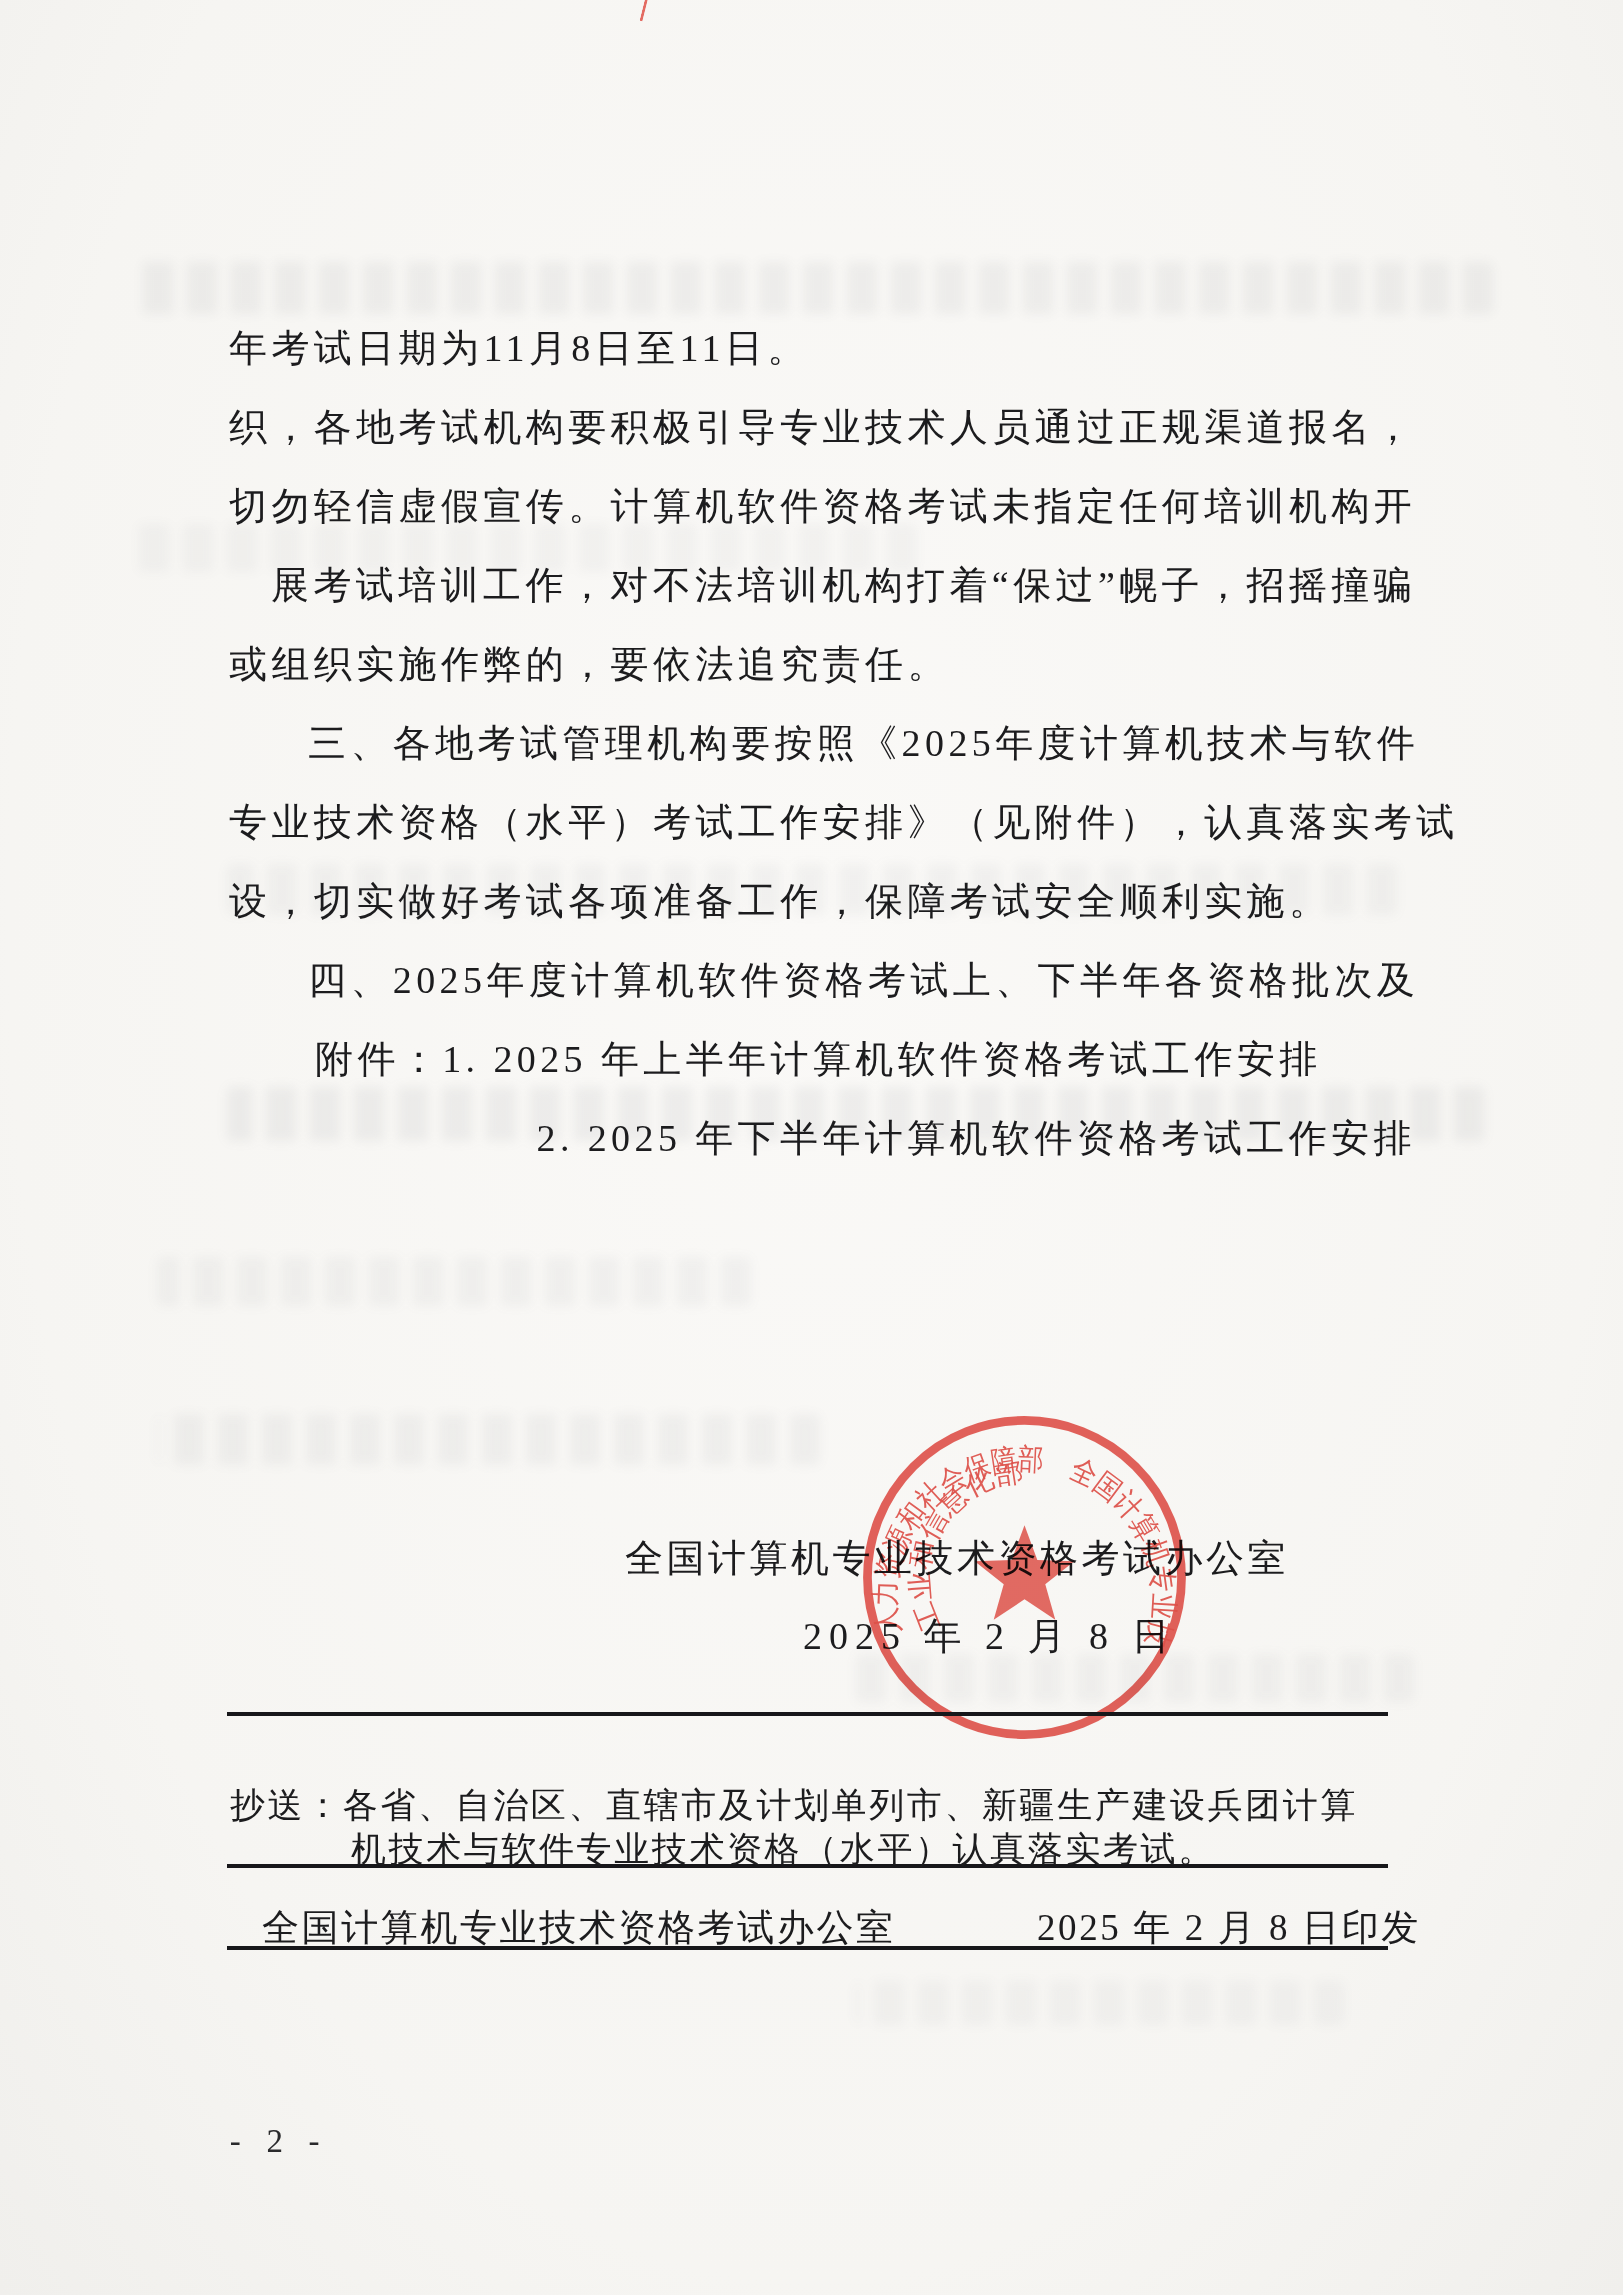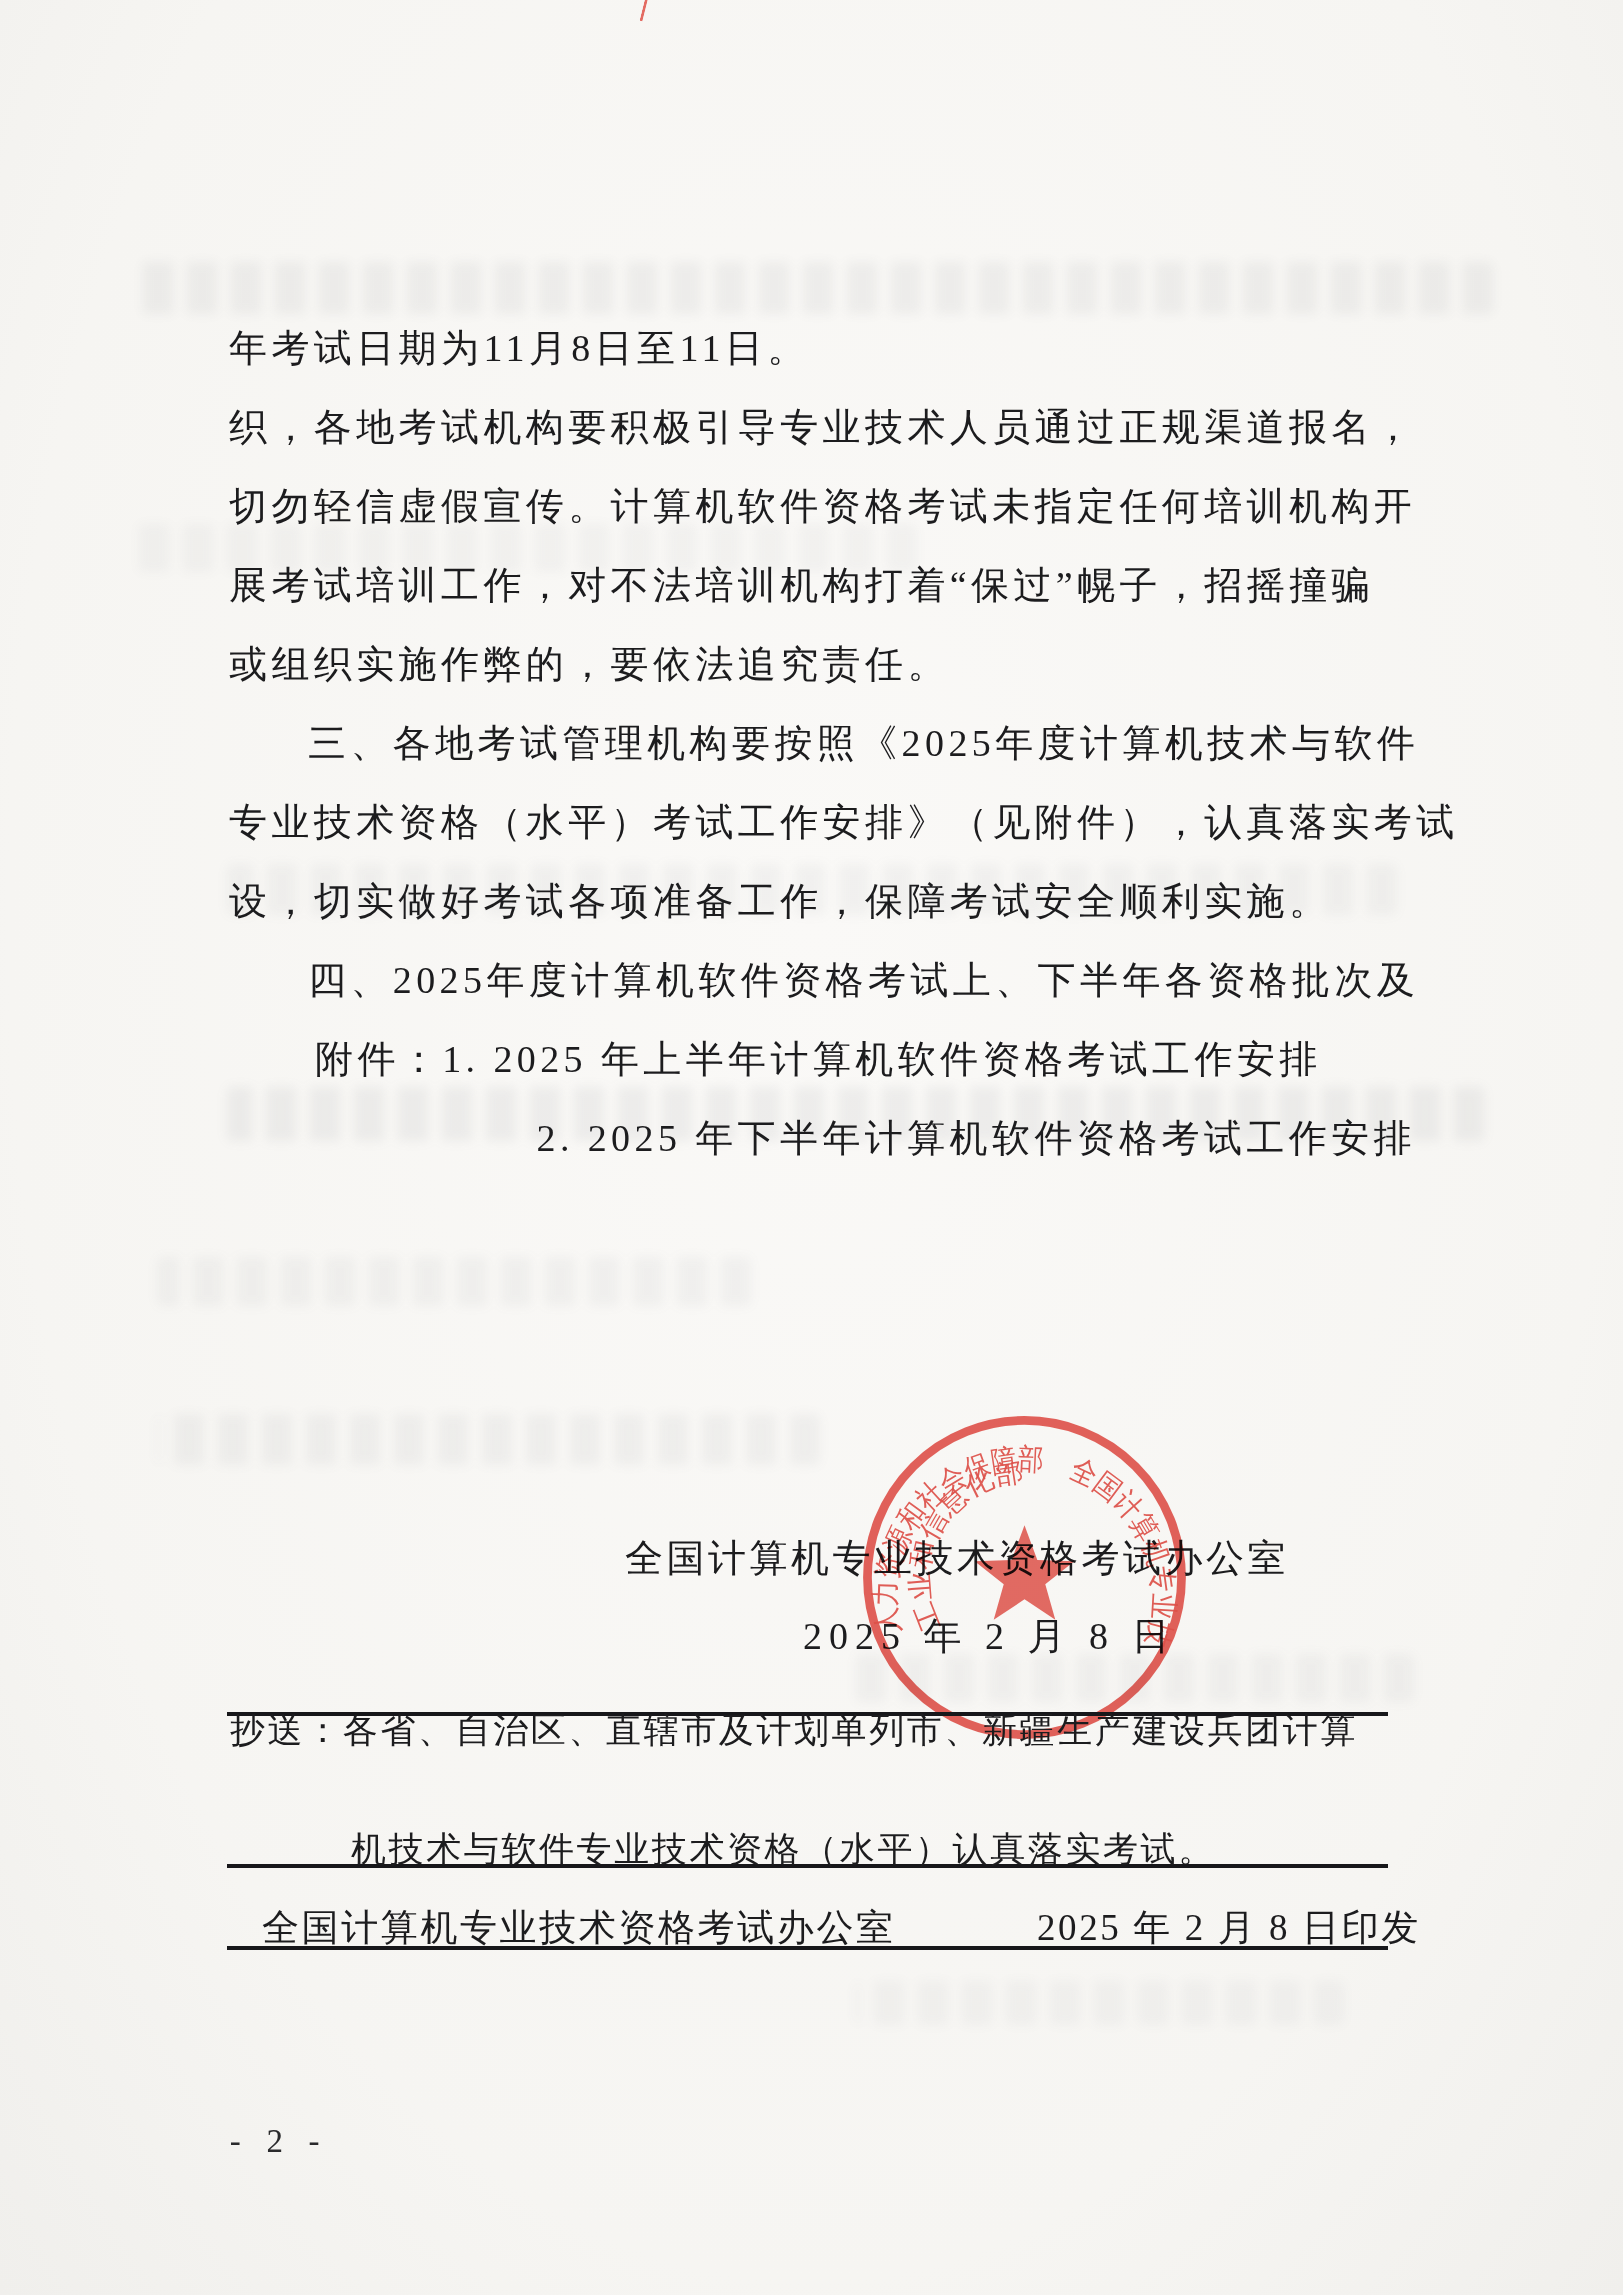--- a/index.html
+++ b/index.html
@@ -47,21 +47,21 @@
     position:absolute;left:227px;width:1161px;height:3.5px;
     background:#17171a;
   }
   #rule-top{top:1712px;}
   #rule-mid{top:1864px;}
   #rule-bottom{top:1946px;height:4.4px;}
   .cc-line{
     position:absolute;white-space:nowrap;
     font-size:35px;letter-spacing:2.6px;
   }
-  #cc-1{left:230px;top:1707px;}
+  #cc-1{left:230px;top:1782px;}
   #cc-2{left:351px;top:1826px;}
   .foot{
     position:absolute;white-space:nowrap;
     font-size:37px;letter-spacing:2.6px;top:1903px;
   }
   #foot-issuer{left:262px;}
   #foot-date{left:1037px;}
   #page-num{
     position:absolute;left:218px;top:2123px;width:122px;
     font-size:33px;letter-spacing:8.7px;text-align:center;color:#2a2a2c;
@@ -84,21 +84,21 @@
   <div class="bleed" style="left:157px;top:1257px;width:594px;height:49px;opacity:.35;"></div>
   <div class="bleed" style="left:157px;top:1414px;width:663px;height:51px;opacity:.4;"></div>
   <div class="bleed" style="left:855px;top:1654px;width:559px;height:48px;opacity:.35;"></div>
   <div class="bleed" style="left:855px;top:1981px;width:489px;height:44px;opacity:.3;"></div>
   <div class="artifact-red"></div>
 
   <div id="doc-body">
       <div class="bline" style="margin-left: 0px;">年考试日期为11月8日至11日。</div>
       <div class="bline" style="margin-left: 0px;">织，各地考试机构要积极引导专业技术人员通过正规渠道报名，</div>
       <div class="bline" style="margin-left: 0px;">切勿轻信虚假宣传。计算机软件资格考试未指定任何培训机构开</div>
-      <div class="bline" style="margin-left: 0px;">展考试培训工作，对不法培训机构打着“保过”幌子，招摇撞骗</div>
+      <div class="bline" style="margin-left: 0px; text-align: right;">展考试培训工作，对不法培训机构打着“保过”幌子，招摇撞骗</div>
       <div class="bline" style="margin-left: 0px;">或组织实施作弊的，要依法追究责任。</div>
       <div class="bline" style="margin-left: 79px;">三、各地考试管理机构要按照《2025年度计算机技术与软件</div>
       <div class="bline" style="margin-left: 0px;">专业技术资格（水平）考试工作安排》（见附件），认真落实考试</div>
       <div class="bline" style="margin-left: 0px;">设，切实做好考试各项准备工作，保障考试安全顺利实施。</div>
       <div class="bline" style="margin-left: 79px;">四、2025年度计算机软件资格考试上、下半年各资格批次及</div>
       <div class="bline" style="margin-left: 86px;">附件：1. 2025 年上半年计算机软件资格考试工作安排</div>
       <div class="bline" style="margin-left: 209px; text-align: right;">2. 2025 年下半年计算机软件资格考试工作安排</div>
     </div>
 
   <div class="sig" id="sig-office">全国计算机专业技术资格考试办公室</div>

